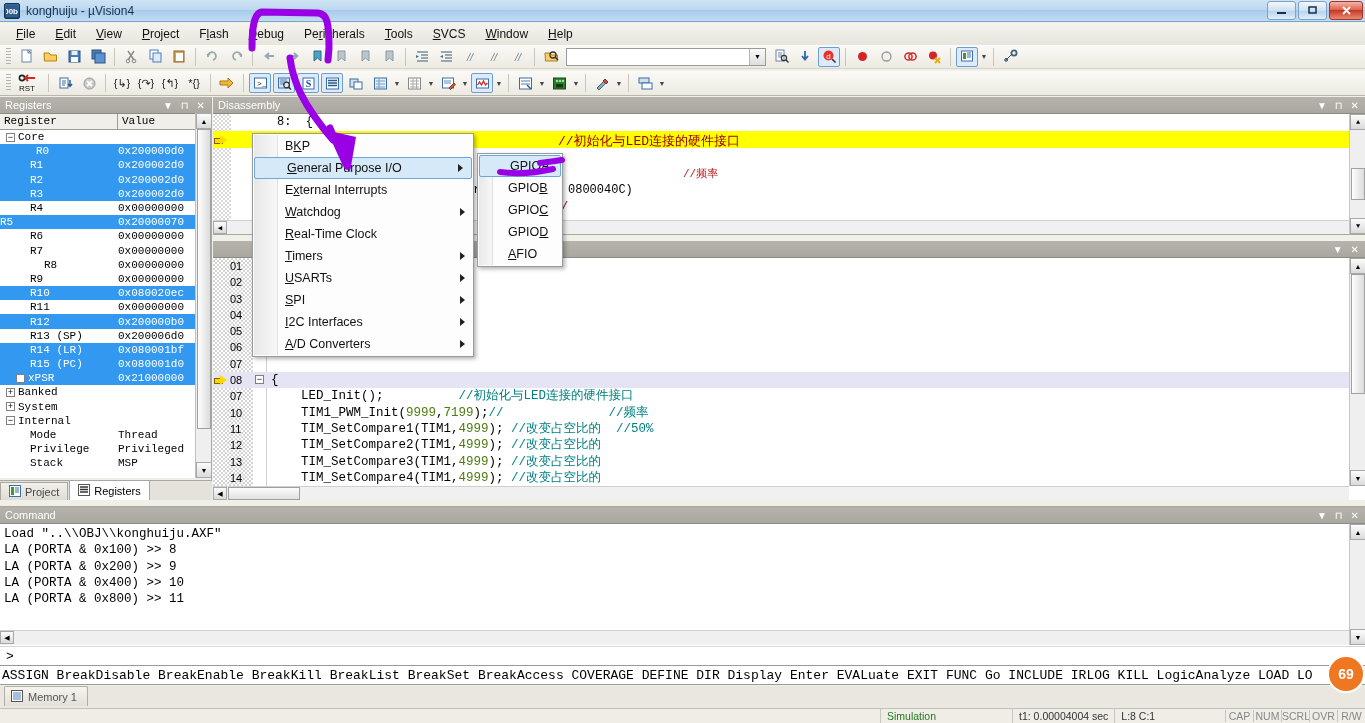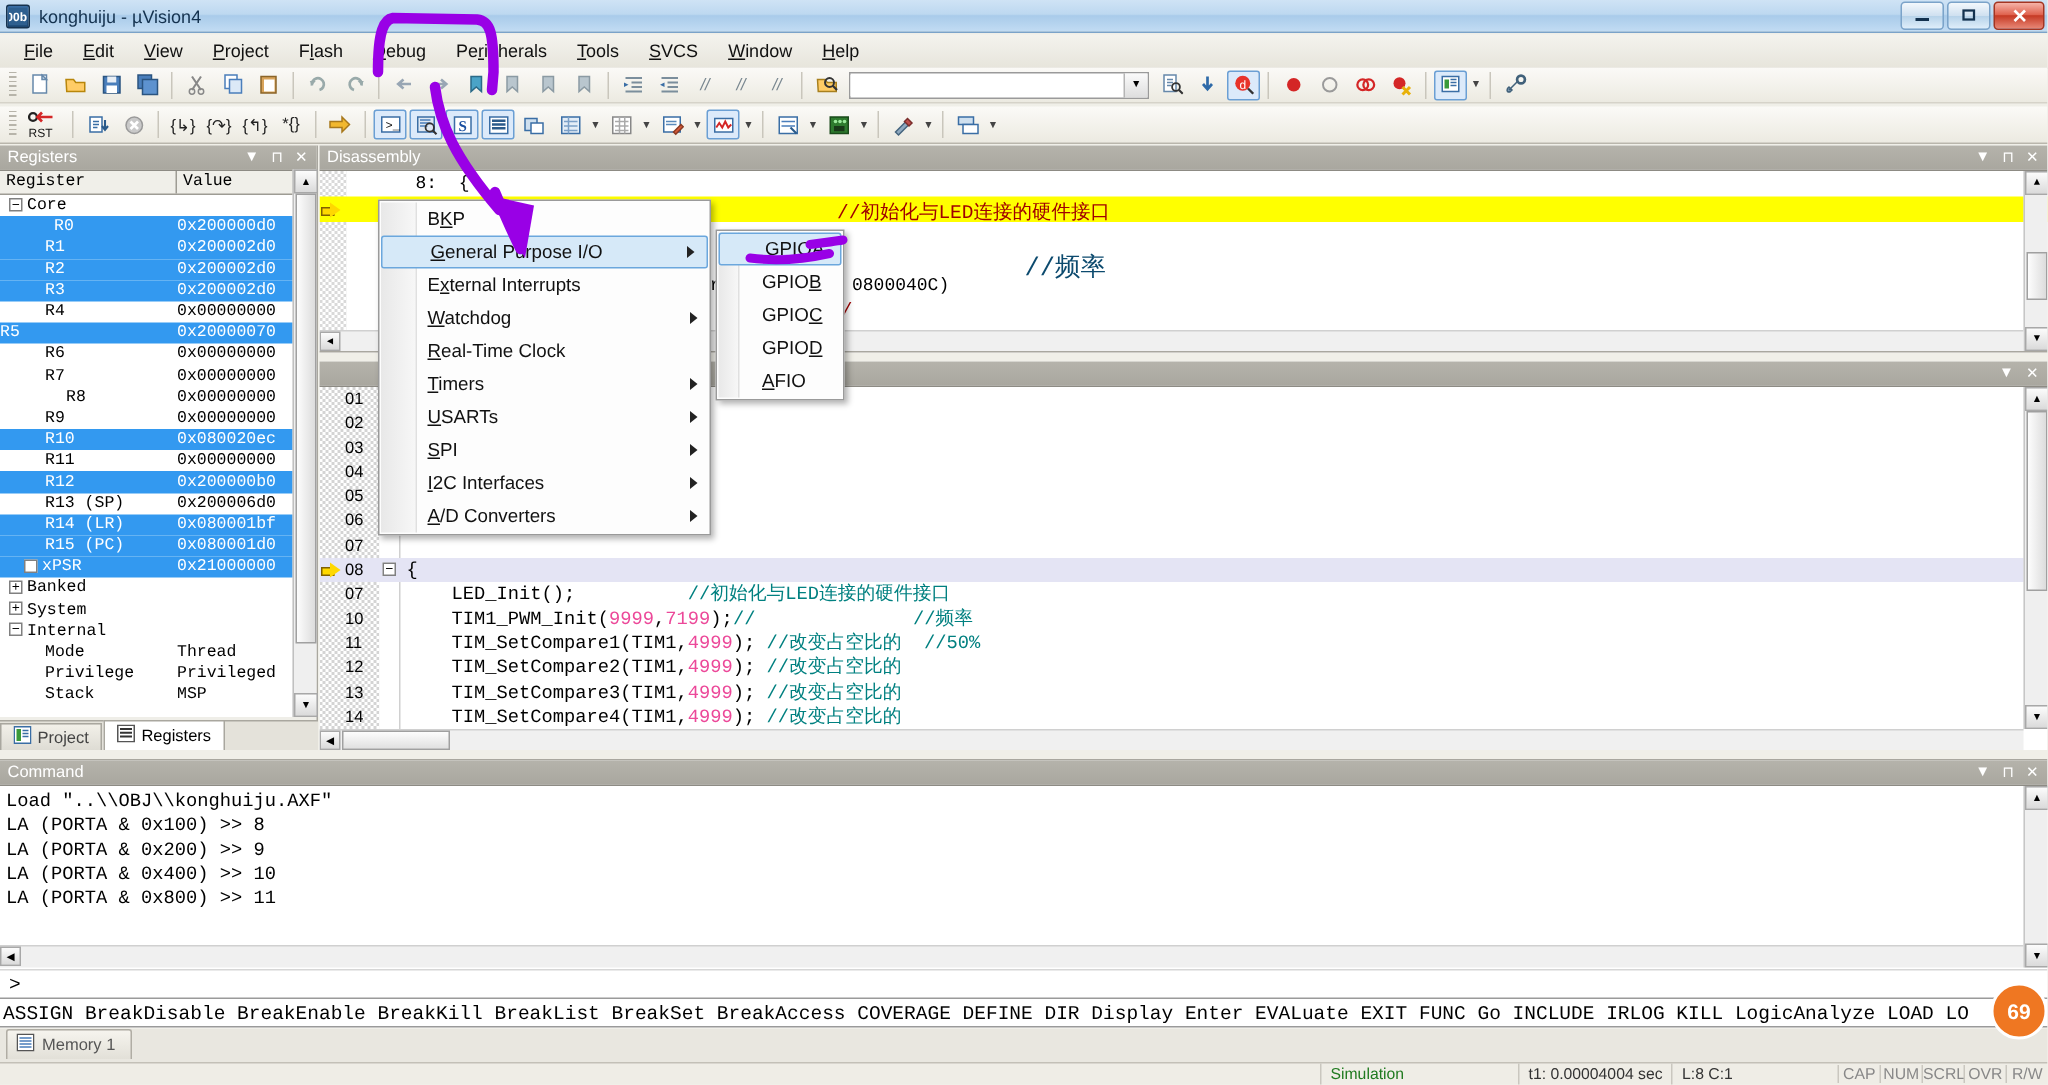--- a/index.html
+++ b/index.html
@@ -160,21 +160,21 @@
   .ed-num { position:absolute; left:16px; top:0; width:24px; height:100%;
     background: repeating-conic-gradient(#d4d4d4 0% 25%, #ffffff 0% 50%) 0 0/4px 4px; }
   .ed-fold { position:absolute; left:40px; top:0; width:14px; height:100%; background:#fff;
      border-right:1px solid #d0d0d0; }
   .ed-line { position:relative; height:16.3px; line-height:16.3px;
     font-family:"Liberation Mono", monospace; font-size:12.5px; white-space:pre; }
   .ed-line .num { position:absolute; left:17px; width:22px; text-align:left;
      color:#000; font-size:11px; font-family:"Liberation Sans",sans-serif; }
   .ed-line .code { position:absolute; left:58px; }
   .ed-line.cur { background:#e4e4f4; }
-  .num-lit { color:#ec4899; }
+  .num-lit { color:#4d7c0f; }
   .cmt { color:#008080; }
 
   
   .arrow-marker {
     position:absolute; left:1px; width:14px; height:12px;
   }
   .arrow-marker:before {
     content:""; position:absolute; left:0; top:4px; width:7px; height:4px;
     background:#ffd800; border:1px solid #806000;
   }
@@ -798,21 +798,21 @@
       <div class="dis-line" style="position:relative;padding-left:22px">
         <span>0x0</span>
         <span style="position:absolute;left:355px">0800040C)</span>
       </div>
       <div class="dis-line" style="position:relative;padding-left:22px">
         <span>0x0</span>
         <span style="position:absolute;left:348px;color:#a00000">/</span>
       </div>
 
       <div style="position:absolute;left:345px;top:18px;font-size:13px;color:#a00000;font-family:'Liberation Mono',monospace">//初始化与LED连接的硬件接口</div>
-      <div style="position:absolute;left:470px;top:52px;font-size:17px;color:#0c4a6e;font-family:'Liberation Mono',monospace">//频率</div>
+      <div style="position:absolute;left:470px;top:52px;font-size:11px;color:#b91c1c;font-family:'Liberation Mono',monospace">//频率</div>
 
       <div style="position:absolute;right:0;top:0;width:16px;bottom:0;background:#efefef;border-left:1px solid #c6c6c6">
         <div class="sb-btn">▲</div>
         <div class="sb-thumb" style="height:32px;margin-top:38px"></div>
         <div class="sb-btn" style="position:absolute;bottom:0">▼</div>
       </div>
       <div style="position:absolute;left:0;bottom:0;height:14px;width:1136px;background:#f0f0f0;border-top:1px solid #d0d0d0">
         <div style="width:14px;height:13px;background:linear-gradient(to bottom,#fcfcfc,#dadada);border:1px solid #a8a8a8;display:flex;align-items:center;justify-content:center;font-size:7px">◀</div>
       </div>
     </div>

